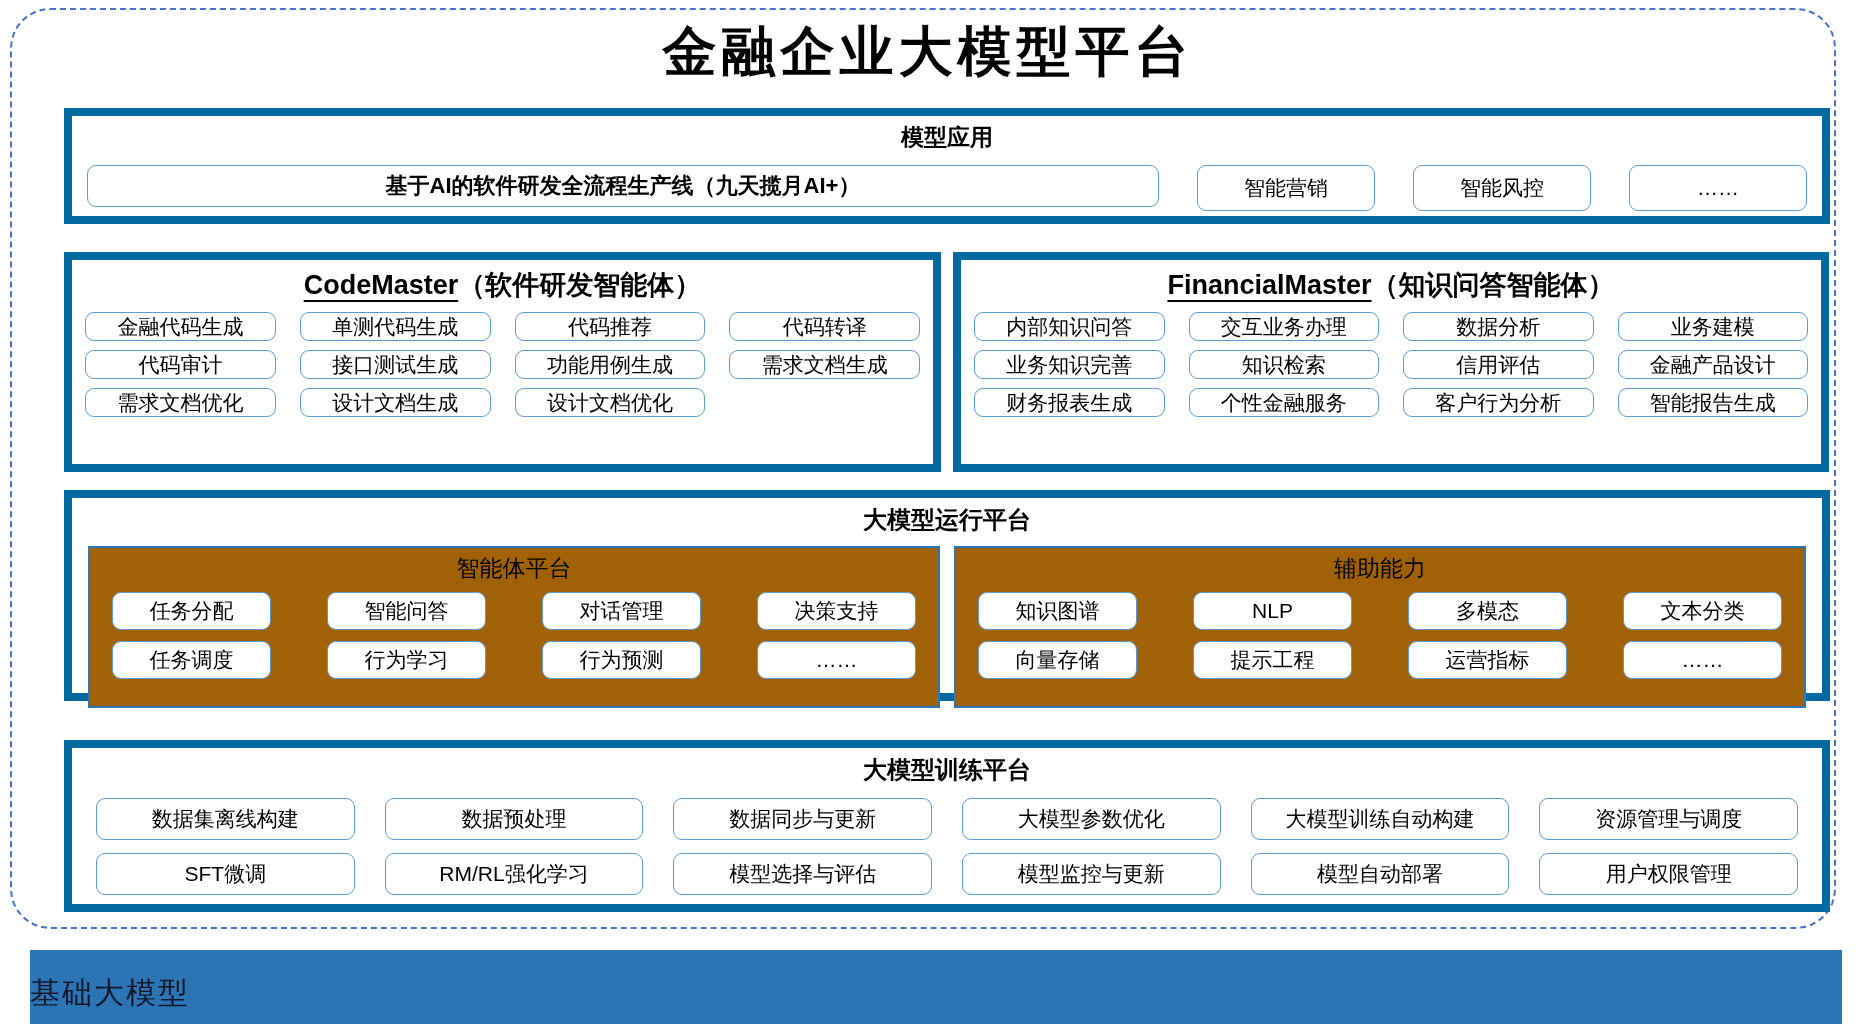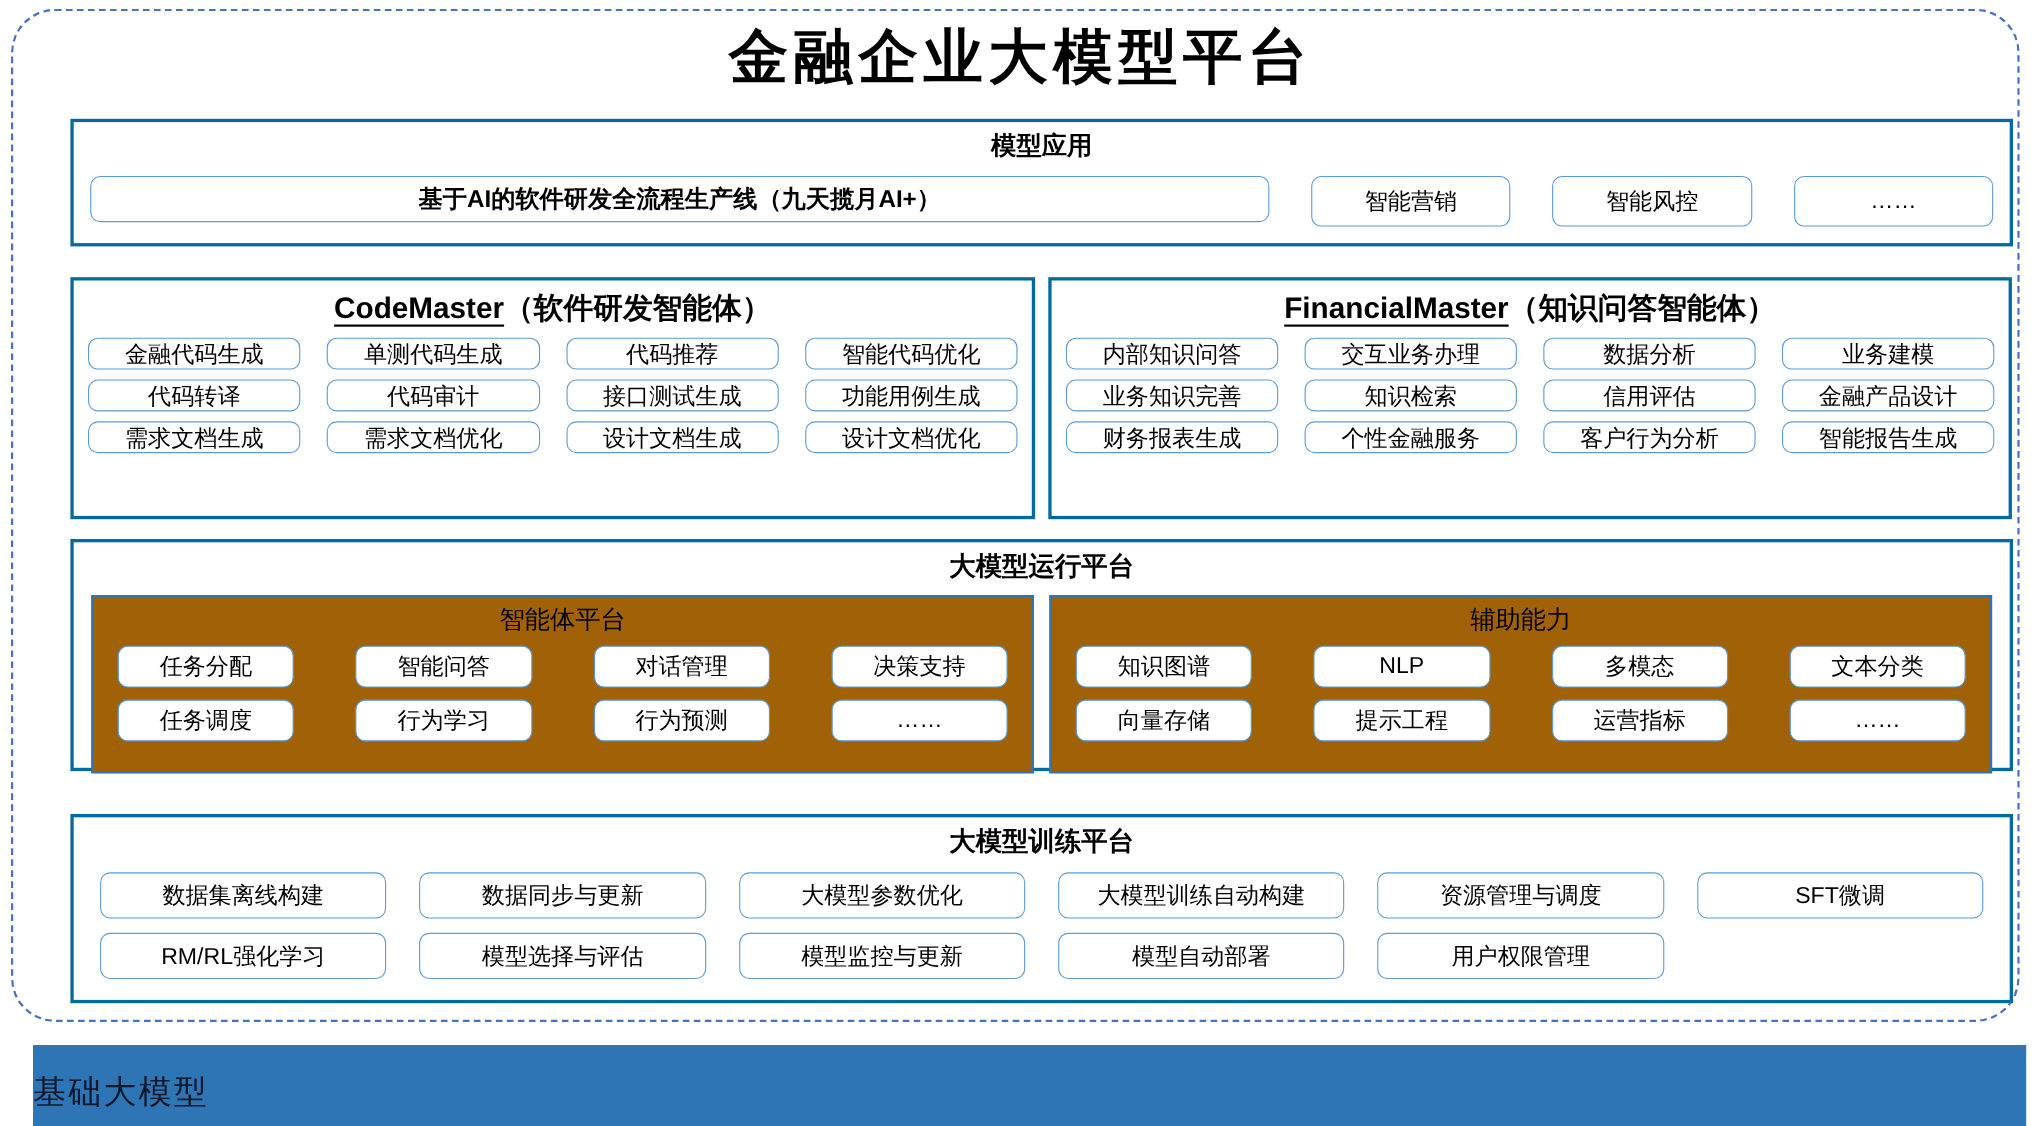--- a/index.html
+++ b/index.html
@@ -11,21 +11,21 @@
   .outer-dashed {
     position:absolute; left:10px; top:8px; width:1826px; height:921px;
     border:2px dashed #4472C4; border-radius:40px; box-sizing:border-box;
   }
   .main-title {
     position:absolute; top:16px; left:0; width:100%; text-align:center;
     font-family:"Liberation Serif","DejaVu Serif",serif;
     font-size:54px; font-weight:bold; letter-spacing:5px;
   }
   .section {
-    position:absolute; border:3px solid #0369a1; background:#fff;
+    position:absolute; border:8px solid #0369a1; background:#fff;
     box-sizing:border-box;
   }
   .sec-title-bold { text-align:center; font-size:23px; font-weight:bold; margin-top:6px; }
   .pill {
     border:1.5px solid #5B9BD5; border-radius:9px; background:#fff;
     display:flex; align-items:center; justify-content:center;
     font-size:21px; box-sizing:border-box; height:42px; white-space:nowrap;
     overflow:hidden;
   }
   
@@ -92,21 +92,20 @@
   </div>
 
   <div class="section sec-code">
     <div class="agent-title">
       <span class="squiggle">CodeMaster</span><span>（软件研发智能体）</span>
     </div>
     <div class="agent-grid">
       <div class="pill">金融代码生成</div>
       <div class="pill">单测代码生成</div>
       <div class="pill">代码推荐</div>
-      <div class="pill">智能代码优化</div>
       <div class="pill">代码转译</div>
       <div class="pill">代码审计</div>
       <div class="pill">接口测试生成</div>
       <div class="pill">功能用例生成</div>
       <div class="pill">需求文档生成</div>
       <div class="pill">需求文档优化</div>
       <div class="pill">设计文档生成</div>
       <div class="pill">设计文档优化</div>
     </div>
   </div>
@@ -160,20 +159,21 @@
           <div class="pill">……</div>
         </div>
       </div>
     </div>
   </div>
 
   <div class="section sec-train">
     <div class="sec-title-bold" style="font-size:24px;">大模型训练平台</div>
     <div class="train-grid">
       <div class="pill">数据集离线构建</div>
+      <div class="pill">数据预处理</div>
       <div class="pill">数据同步与更新</div>
       <div class="pill">大模型参数优化</div>
       <div class="pill">大模型训练自动构建</div>
       <div class="pill">资源管理与调度</div>
       <div class="pill">SFT微调</div>
       <div class="pill">RM/RL强化学习</div>
       <div class="pill">模型选择与评估</div>
       <div class="pill">模型监控与更新</div>
       <div class="pill">模型自动部署</div>
       <div class="pill">用户权限管理</div>

